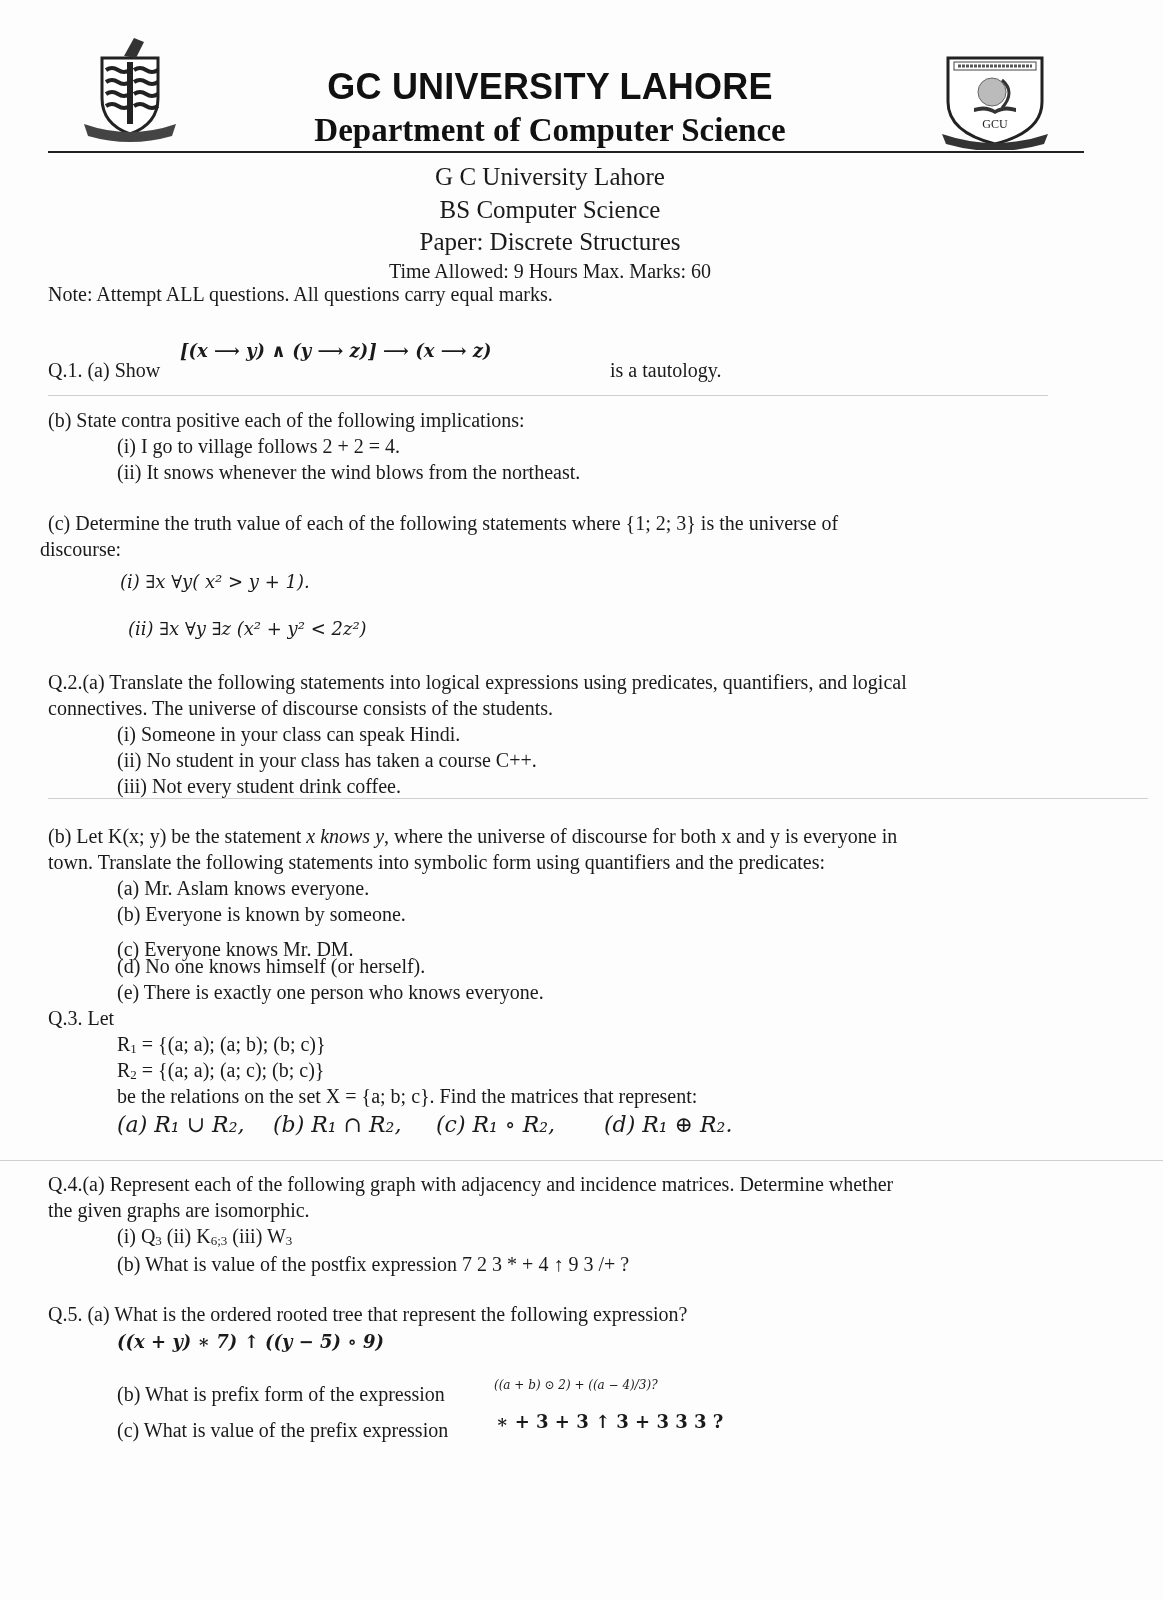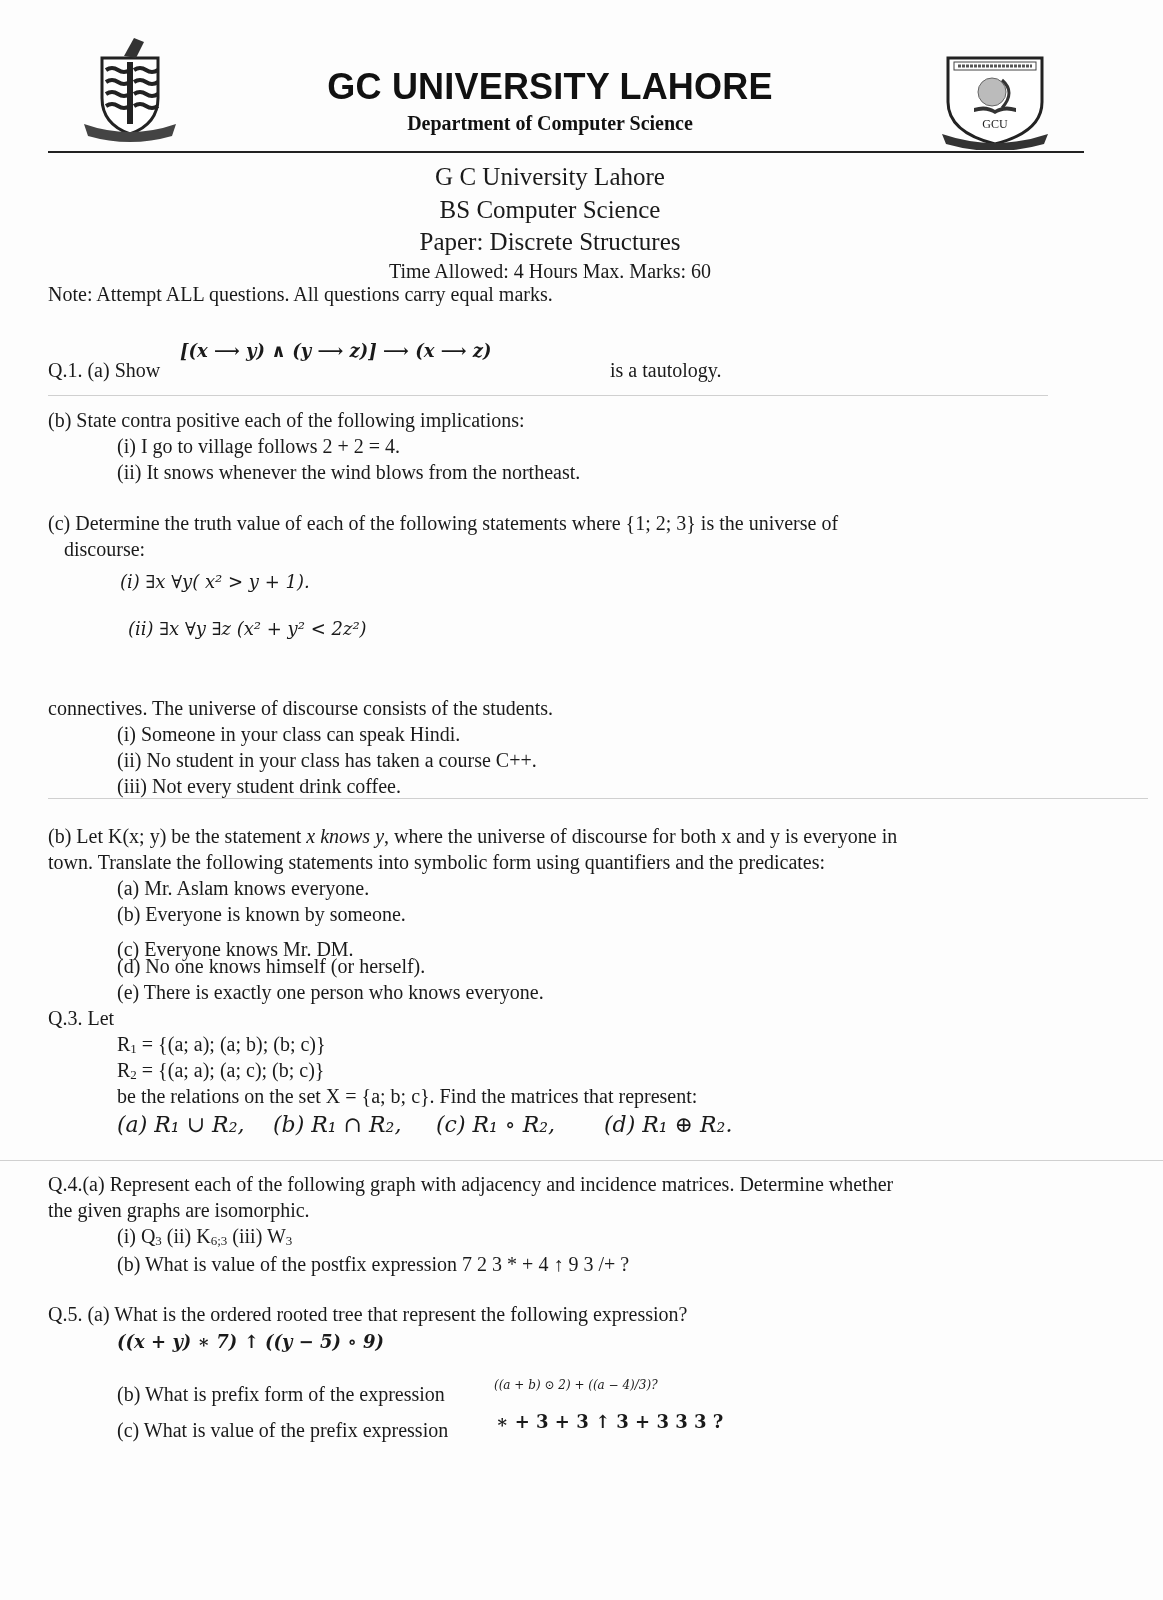--- a/index.html
+++ b/index.html
@@ -15,21 +15,21 @@
     
     .logo-left { position: absolute; left: 74px; top: 36px; width: 112px; height: 106px; }
     .logo-right { position: absolute; left: 940px; top: 52px; width: 110px; height: 98px; }
     .uni-title {
       position: absolute; left: 0; width: 1100px; top: 66px; text-align: center;
       font-family: "Liberation Sans", "DejaVu Sans", sans-serif;
       font-weight: bold; font-size: 36px; letter-spacing: 0.2px; color: #111;
     }
     .dept-title {
       position: absolute; left: 0; width: 1100px; top: 112px; text-align: center;
-      font-weight: bold; font-size: 20px; color: #111;
+      font-weight: bold; font-size: 33px; color: #111;
     }
     .header-rule { position: absolute; left: 48px; top: 151px; width: 1036px; height: 2px; background: #222; }
 
     .center-line { position: absolute; left: 0; width: 1100px; text-align: center; font-size: 25px; }
     .line1 { top: 163px; }
     .line2 { top: 196px; }
     .line3 { top: 228px; }
     .line4 { top: 260px; font-size: 20px; }
 
     .txt { position: absolute; font-size: 20px; line-height: 24px; white-space: nowrap; }
@@ -72,37 +72,38 @@
     <path d="M34 56 Q46 52 55 58 Q64 52 76 56 L76 60 Q64 56 55 62 Q46 56 34 60 Z" fill="#333"></path>
     <text x="55" y="76" text-anchor="middle" font-family="Liberation Serif, serif" font-size="12" fill="#222">GCU</text>
     <path d="M2 82 Q55 100 108 82 L104 92 Q55 106 6 92 Z" fill="#333"></path>
   </svg>
 
   <div class="header-rule"></div>
 
   <div class="center-line line1">G C University Lahore</div>
   <div class="center-line line2">BS Computer Science</div>
   <div class="center-line line3">Paper: Discrete Structures</div>
-  <div class="center-line line4">Time Allowed: 4 Hours Max. Marks: 60</div>
+  <div class="center-line line4">Time Allowed: 9 Hours Max. Marks: 60</div>
   <div class="txt" style="left:48px; top:282px;">Note: Attempt ALL questions. All questions carry equal marks.</div>
 
   <div class="txt" style="left:48px; top:358px;">Q.1. (a) Show</div>
   <div class="txt math mathbig" style="left:180px; top:339px;">[(x ⟶ y) ∧ (y ⟶ z)] ⟶ (x ⟶ z)</div>
   <div class="txt" style="left:610px; top:358px;">is a tautology.</div>
   <div class="faint-rule" style="left:48px; top:395px; width:1000px;"></div>
 
   <div class="txt" style="left:48px; top:408px;">(b) State contra positive each of the following implications:</div>
   <div class="txt" style="left:117px; top:434px;">(i) I go to village follows 2 + 2 = 4.</div>
   <div class="txt" style="left:117px; top:460px;">(ii) It snows whenever the wind blows from the northeast.</div>
 
   <div class="txt" style="left:48px; top:511px;">(c) Determine the truth value of each of the following statements where {1; 2; 3} is the universe of</div>
-  <div class="txt" style="left:64px; top:537px;">discourse:</div>
+  <div class="txt" style="left:40px; top:537px;">discourse:</div>
   <div class="txt math" style="left:120px; top:570px; font-size:18px;">(i)  ∃x ∀y( x² &gt; y + 1).</div>
   <div class="txt math" style="left:128px; top:617px; font-size:18px;">(ii) ∃x ∀y ∃z (x² + y² &lt; 2z²)</div>
 
+  <div class="txt" style="left:48px; top:670px;">Q.2.(a) Translate the following statements into logical expressions using predicates, quantifiers, and logical</div>
   <div class="txt" style="left:48px; top:696px;">connectives. The universe of discourse consists of the students.</div>
   <div class="txt" style="left:117px; top:722px;">(i) Someone in your class can speak Hindi.</div>
   <div class="txt" style="left:117px; top:748px;">(ii) No student in your class has taken a course C++.</div>
   <div class="txt" style="left:117px; top:774px;">(iii) Not every student drink coffee.</div>
   <div class="faint-rule" style="left:48px; top:798px; width:1100px;"></div>
 
   <div class="txt" style="left:48px; top:824px;">
     <span>(b) Let K(x; y) be the statement </span><em>x knows y</em><span>, where the universe of discourse for both x and y is everyone in</span>
   </div>
   <div class="txt" style="left:48px; top:850px;">town. Translate the following statements into symbolic form using quantifiers and the predicates:</div>

